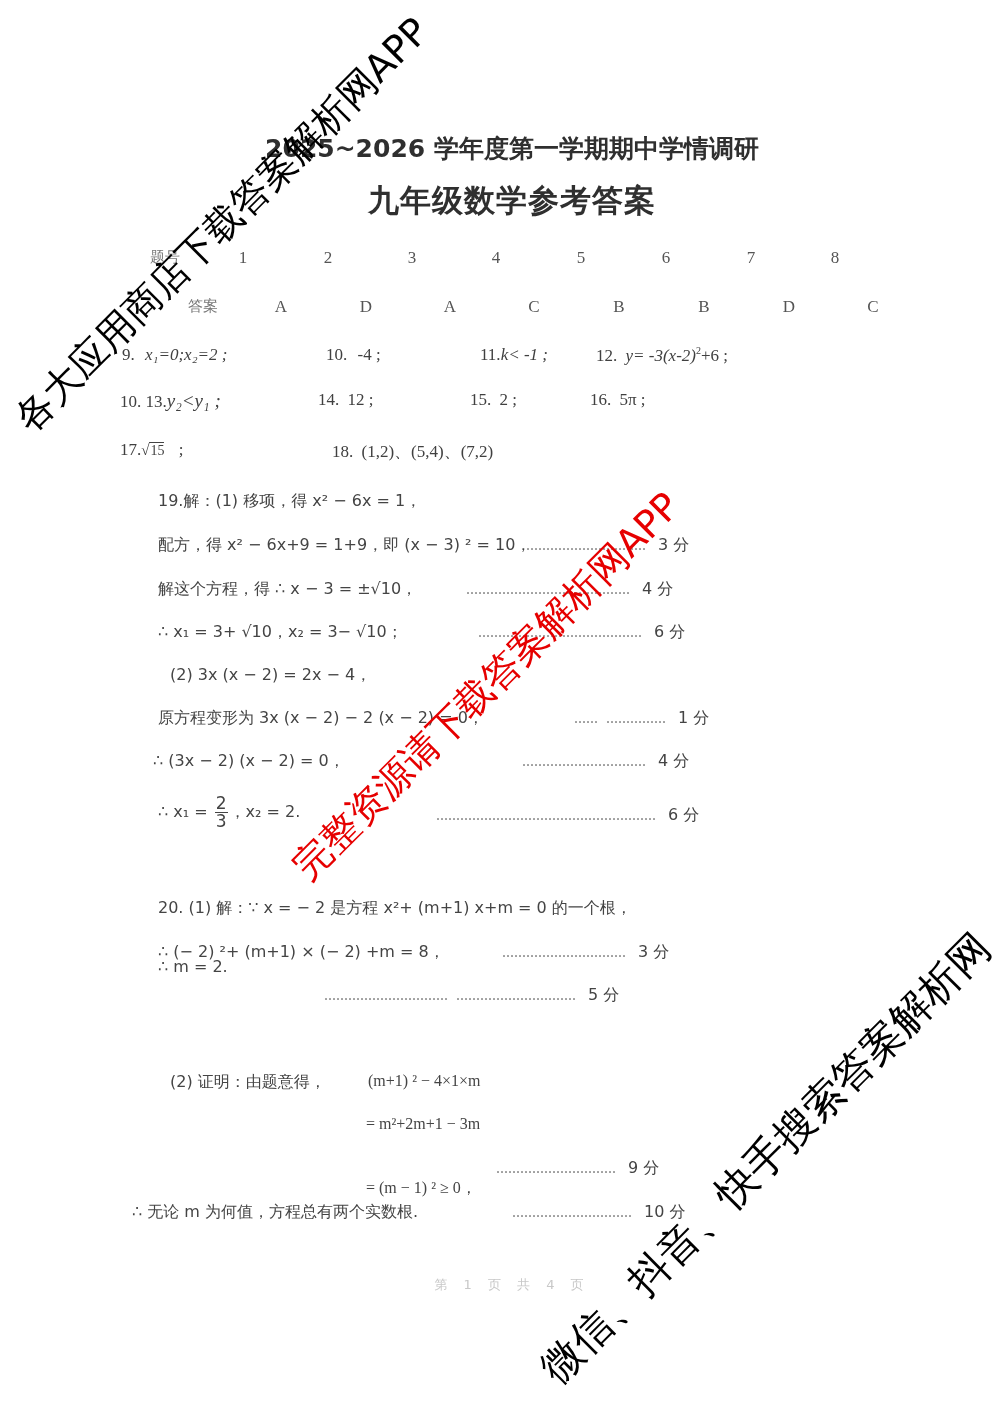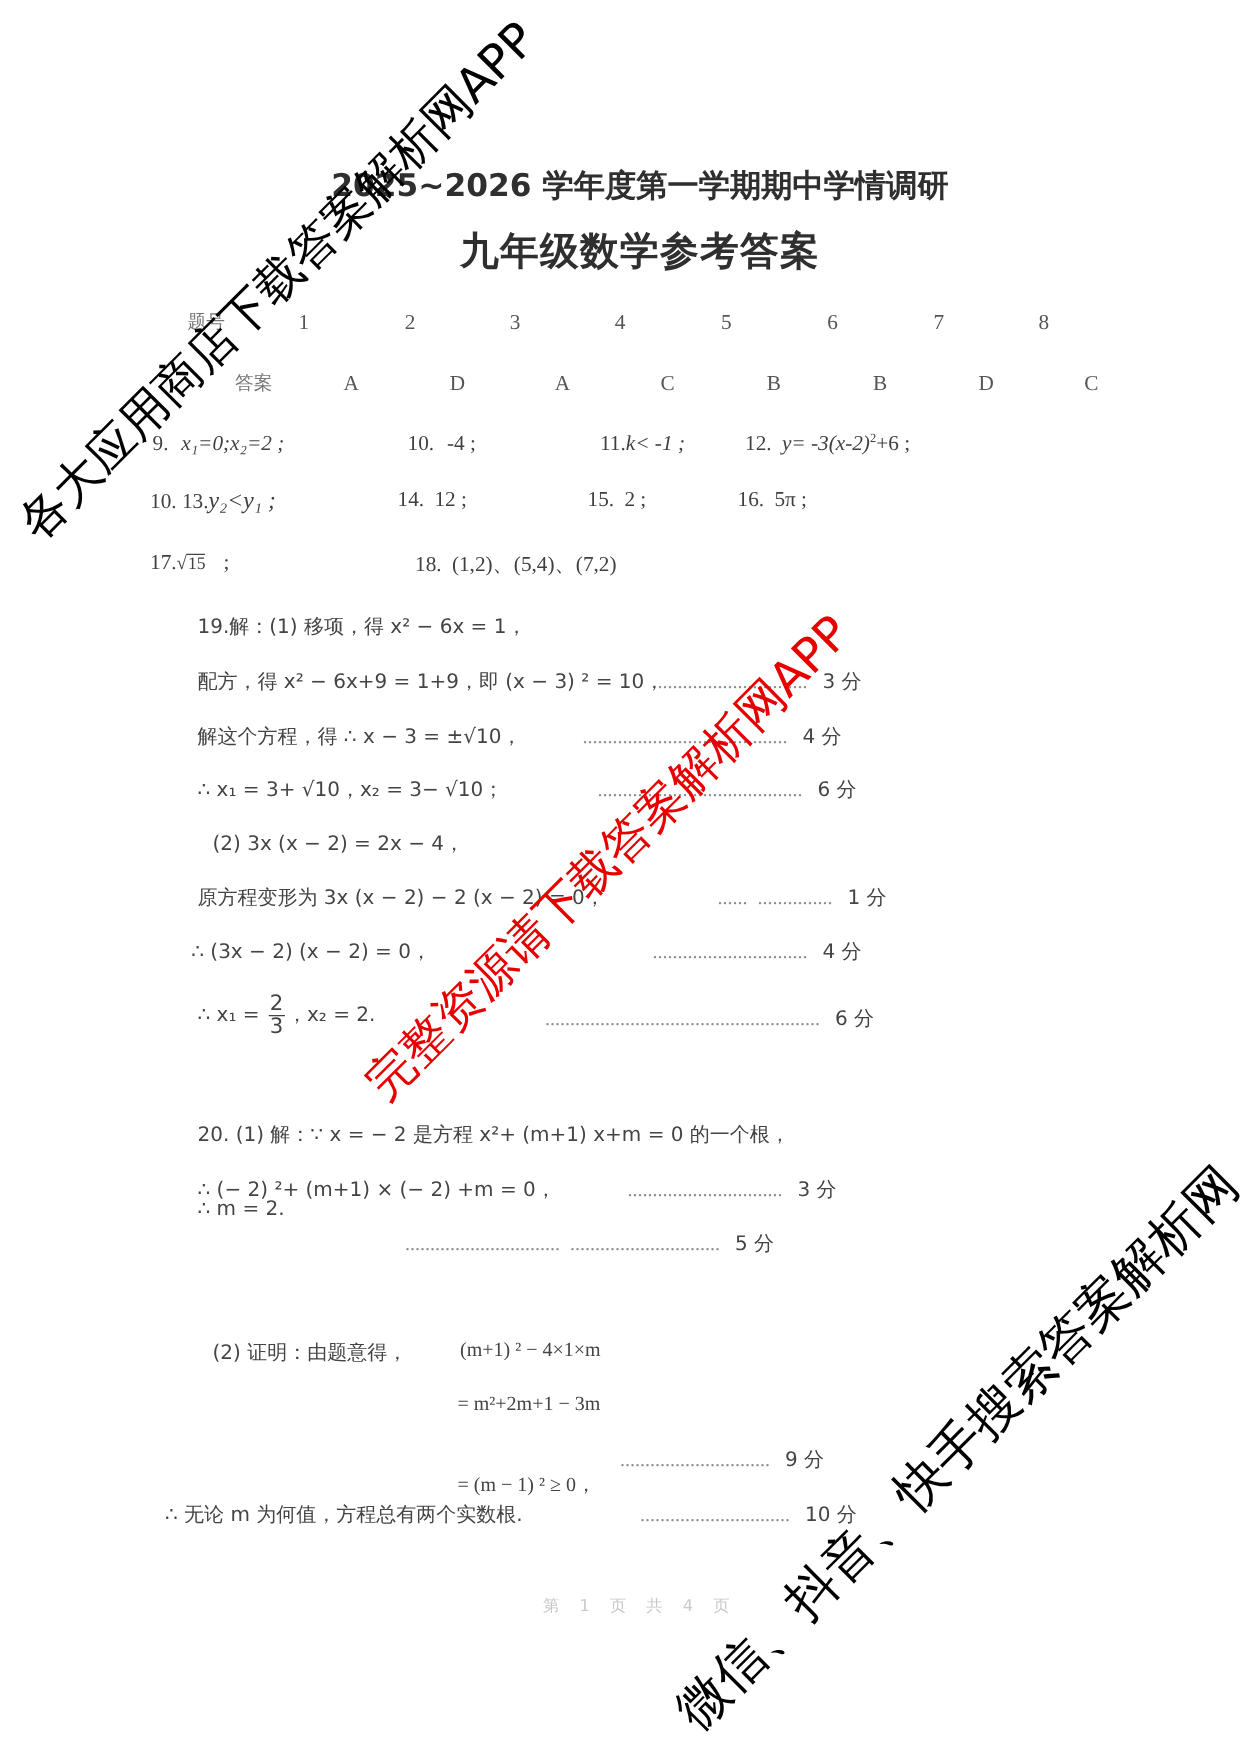--- a/index.html
+++ b/index.html
@@ -117,21 +117,21 @@
 <div class="abs step" style="left:522px; top:751px;"><span class="dots">...............................</span><span class="score cjk">4 分</span></div>
 
 <div class="abs step cjk" style="left:146px; top:795px;">
   <span>∴ x₁ =</span>
   <span class="frac"><span class="num">2</span><span class="den">3</span></span><span>，x₂ = 2.</span>
 </div>
 <div class="abs step" style="left:436px; top:805px;"><span class="dots">.......................................................</span><span class="score cjk">6 分</span></div>
 
 <div class="abs step cjk" style="left:146px; top:898px;">20. (1) 解：∵ x = − 2 是方程 x²+ (m+1) x+m = 0 的一个根，</div>
 
-<div class="abs step cjk" style="left:146px; top:942px;">∴  (− 2) ²+ (m+1) × (− 2) +m = 0，</div>
+<div class="abs step cjk" style="left:146px; top:942px;">∴  (− 2) ²+ (m+1) × (− 2) +m = 8，</div>
 <div class="abs step" style="left:502px; top:942px;"><span class="dots">...............................</span><span class="score cjk">3 分</span></div>
 
 <div class="abs step cjk" style="left:146px; top:957px;">∴ m = 2.</div>
 <div class="abs step" style="left:324px; top:985px;"><span class="dots">...............................&nbsp;&nbsp;..............................</span><span class="score cjk">5 分</span></div>
 
 <div class="abs step cjk" style="left:158px; top:1072px;text-align:right;">(2) 证明：由题意得，</div>
 <div class="abs step" style="left:368px; top:1072px;">(m+1) ² − 4×1×m</div>
 <div class="abs step" style="left:366px; top:1115px;">= m²+2m+1 − 3m</div>
 <div class="abs step" style="left:366px; top:1158px;margin-top:20px;">= (m − 1) ² ≥ 0，</div>
 <div class="abs step" style="left:496px; top:1158px;"><span class="dots">..............................</span><span class="score cjk">9 分</span></div>

